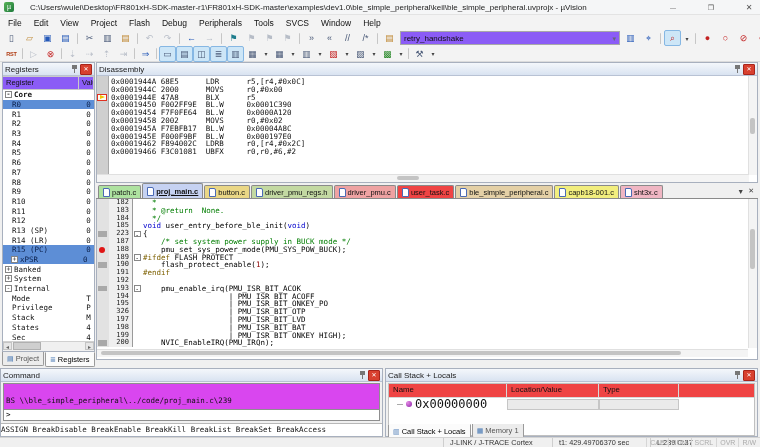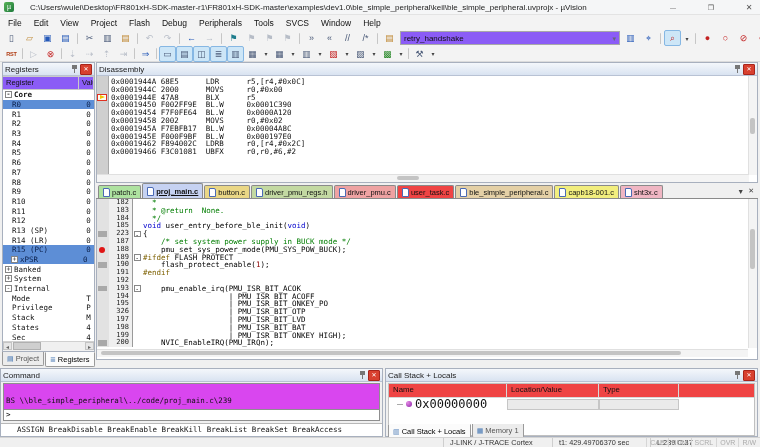--- a/index.html
+++ b/index.html
@@ -128,21 +128,21 @@
   #editor .vscroll{bottom:10px;} #editor .hscroll{bottom:2px;right:9px;}
 
   
   #cmd{left:0;top:368px;width:383px;height:69px;display:flex;flex-direction:column;}
   #cmd-out{flex:1;background:#d946ef;border:1px solid #8f8f8f;margin:1px 2px 0 2px;overflow:hidden;padding:12px 2px;}
   .cline{font-size:7.5px;line-height:9.5px;white-space:pre;}
   .caret-line{width:190px;height:1px;background:#444;margin:3px 0 0 2px;}
   #cmd-input{height:10px;background:#fff;border:1px solid #8f8f8f;border-top:none;margin:0 2px;
     font-size:7.5px;line-height:10px;padding-left:2px;}
   #cmd-assign{height:12px;background:#fff;border-top:1px solid #b8b8b8;margin-top:2px;
-    font-size:7.5px;line-height:12px;padding-left:16px;white-space:nowrap;overflow:hidden;}
+    font-size:7.5px;line-height:12px;padding-left:0;white-space:nowrap;overflow:hidden;}
 
   
   #cstack{left:385px;top:368px;width:373px;height:69px;display:flex;flex-direction:column;}
   #cs-grid{flex:1;background:#fff;margin:1px 2px 0 2px;border:1px solid #c0c0c0;overflow:hidden;}
   .cs-head{display:flex;height:13px;background:#ef4444;border-bottom:1px solid #d8d8d8;}
   .cs-hcell{font-size:7.8px;padding:1px 4px;border-right:1px solid #d8d8d8;box-sizing:border-box;white-space:nowrap;}
   .cs-row{display:flex;align-items:center;height:12px;font-size:7.8px;}
   .cs-name{width:118px;flex:none;display:flex;align-items:center;gap:3px;padding-left:8px;box-sizing:border-box;}
   .tree-dash{width:6px;height:1px;background:#aaa;flex:none;}
   .frame-icon{width:6px;height:6px;border-radius:50%;background:radial-gradient(circle at 30% 30%,#e48ae4,#8a1fa8);flex:none;}

